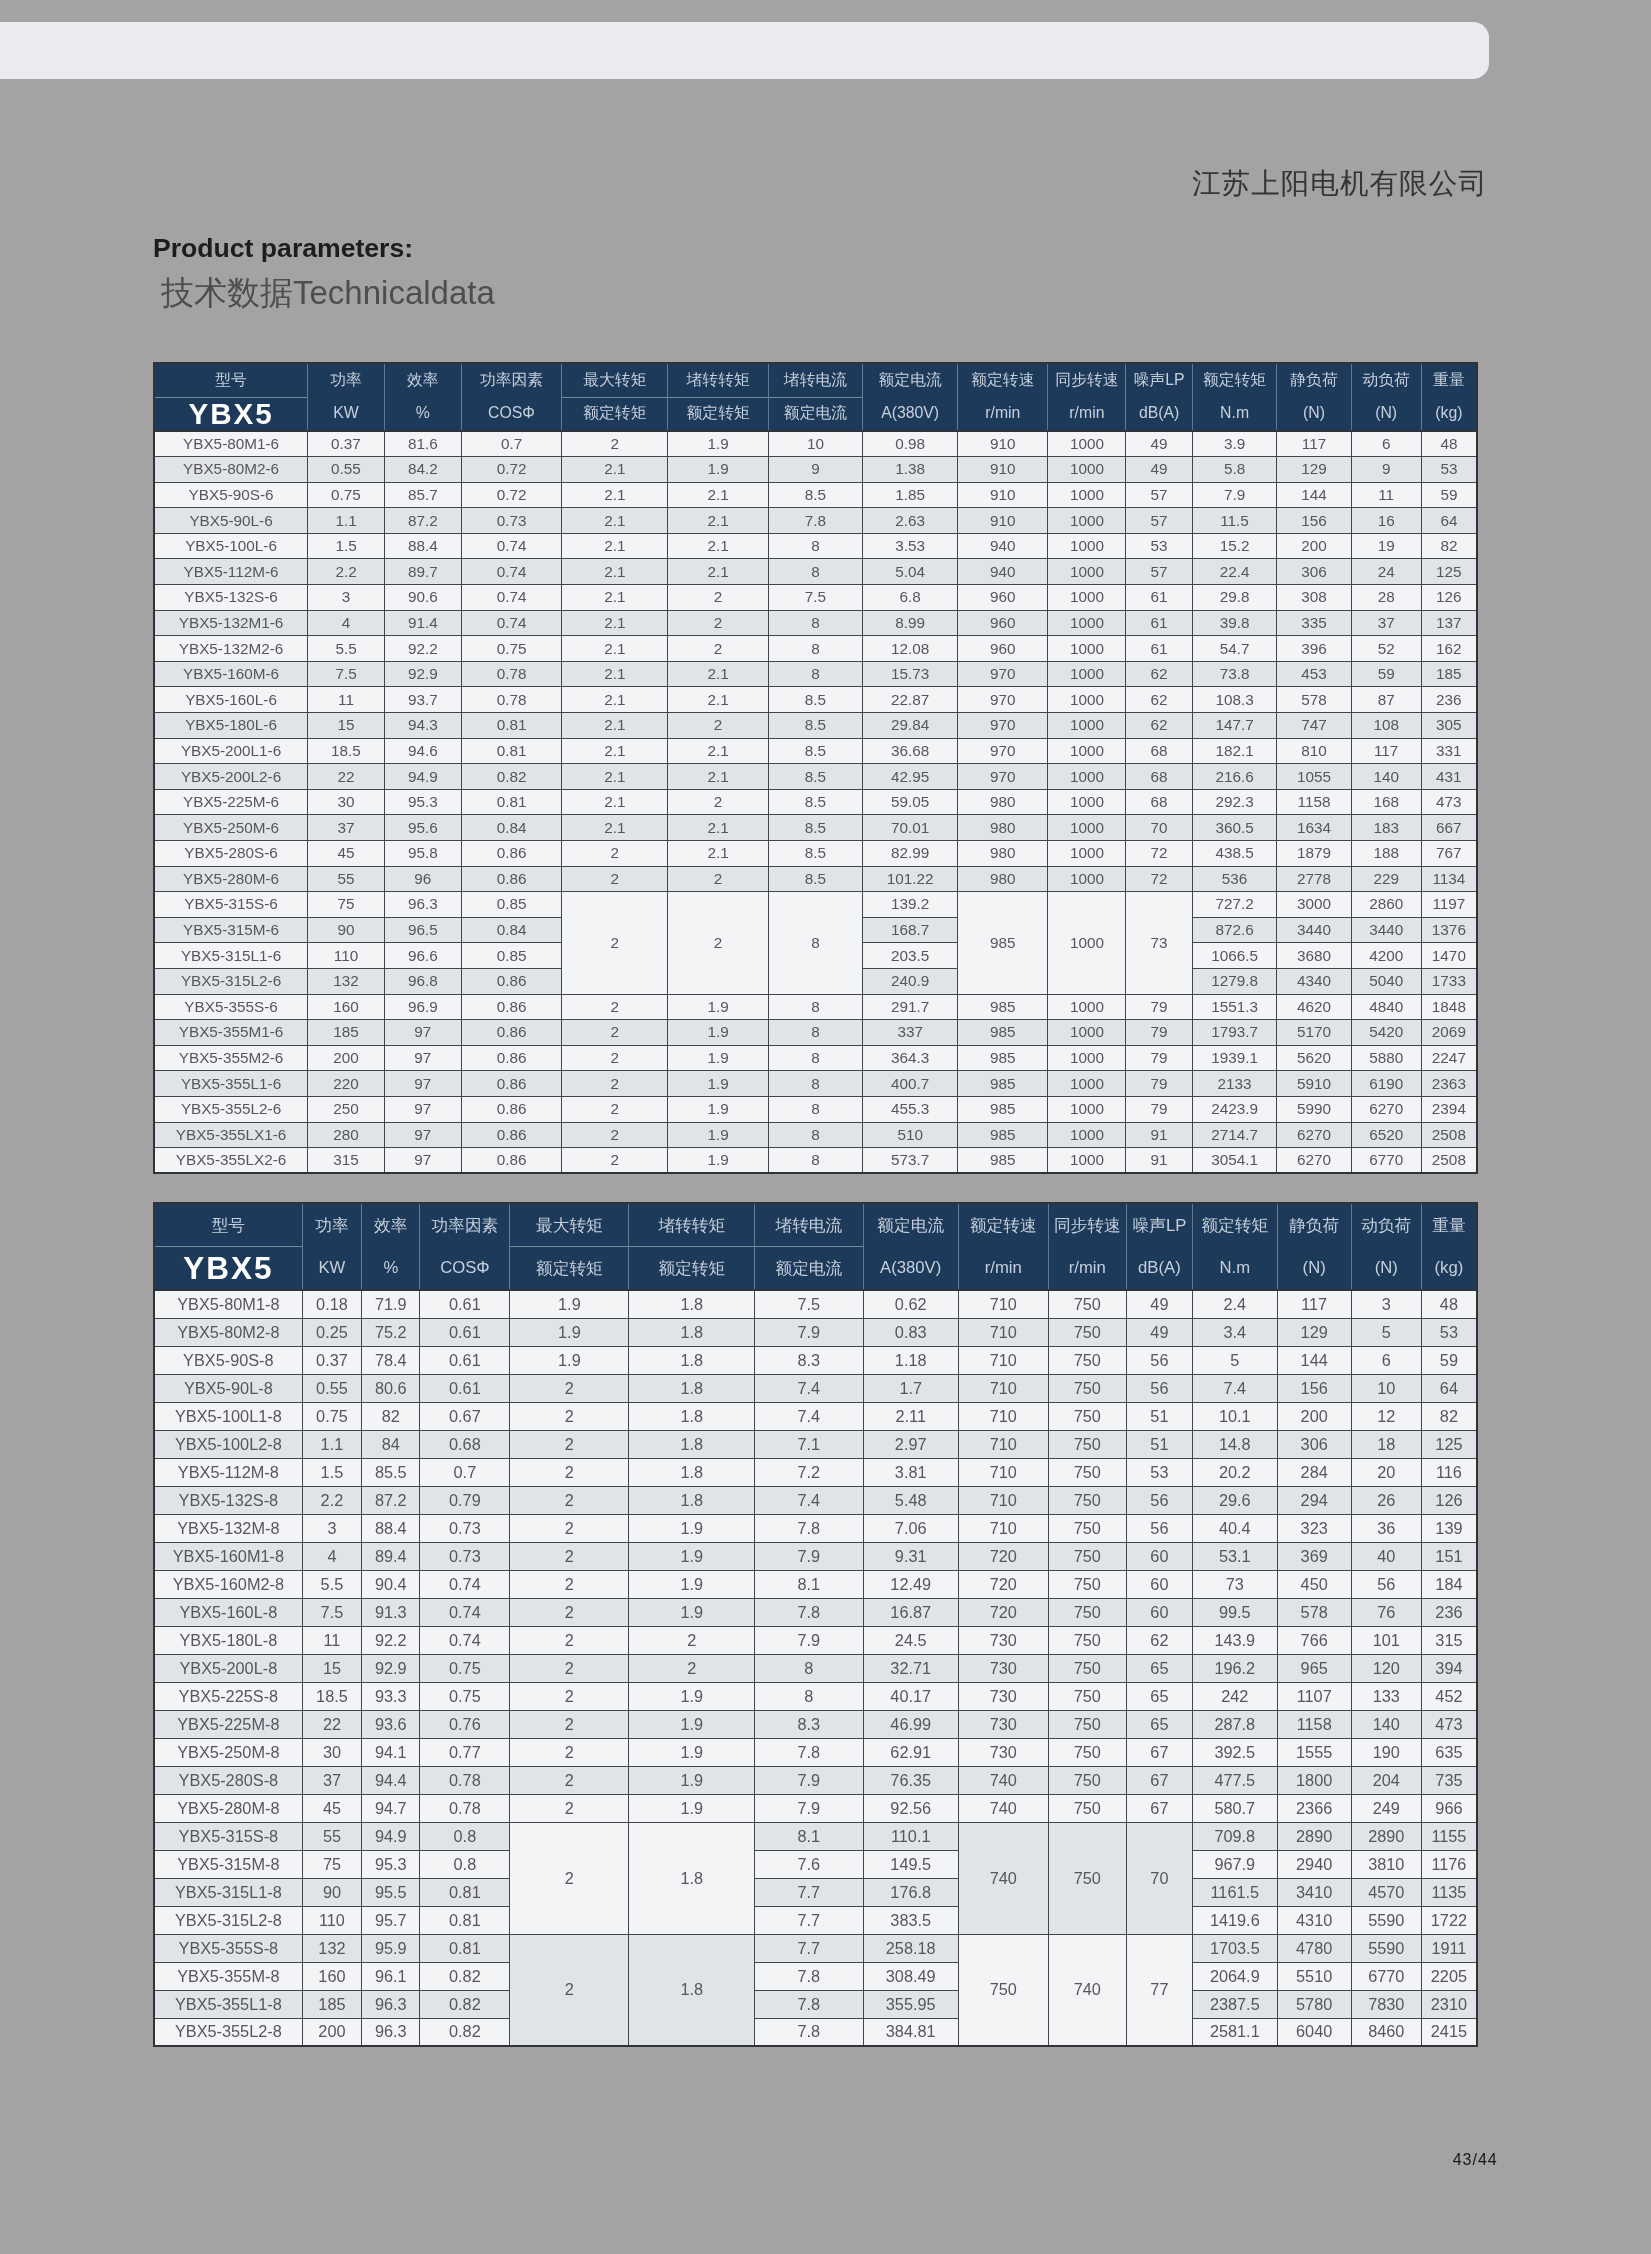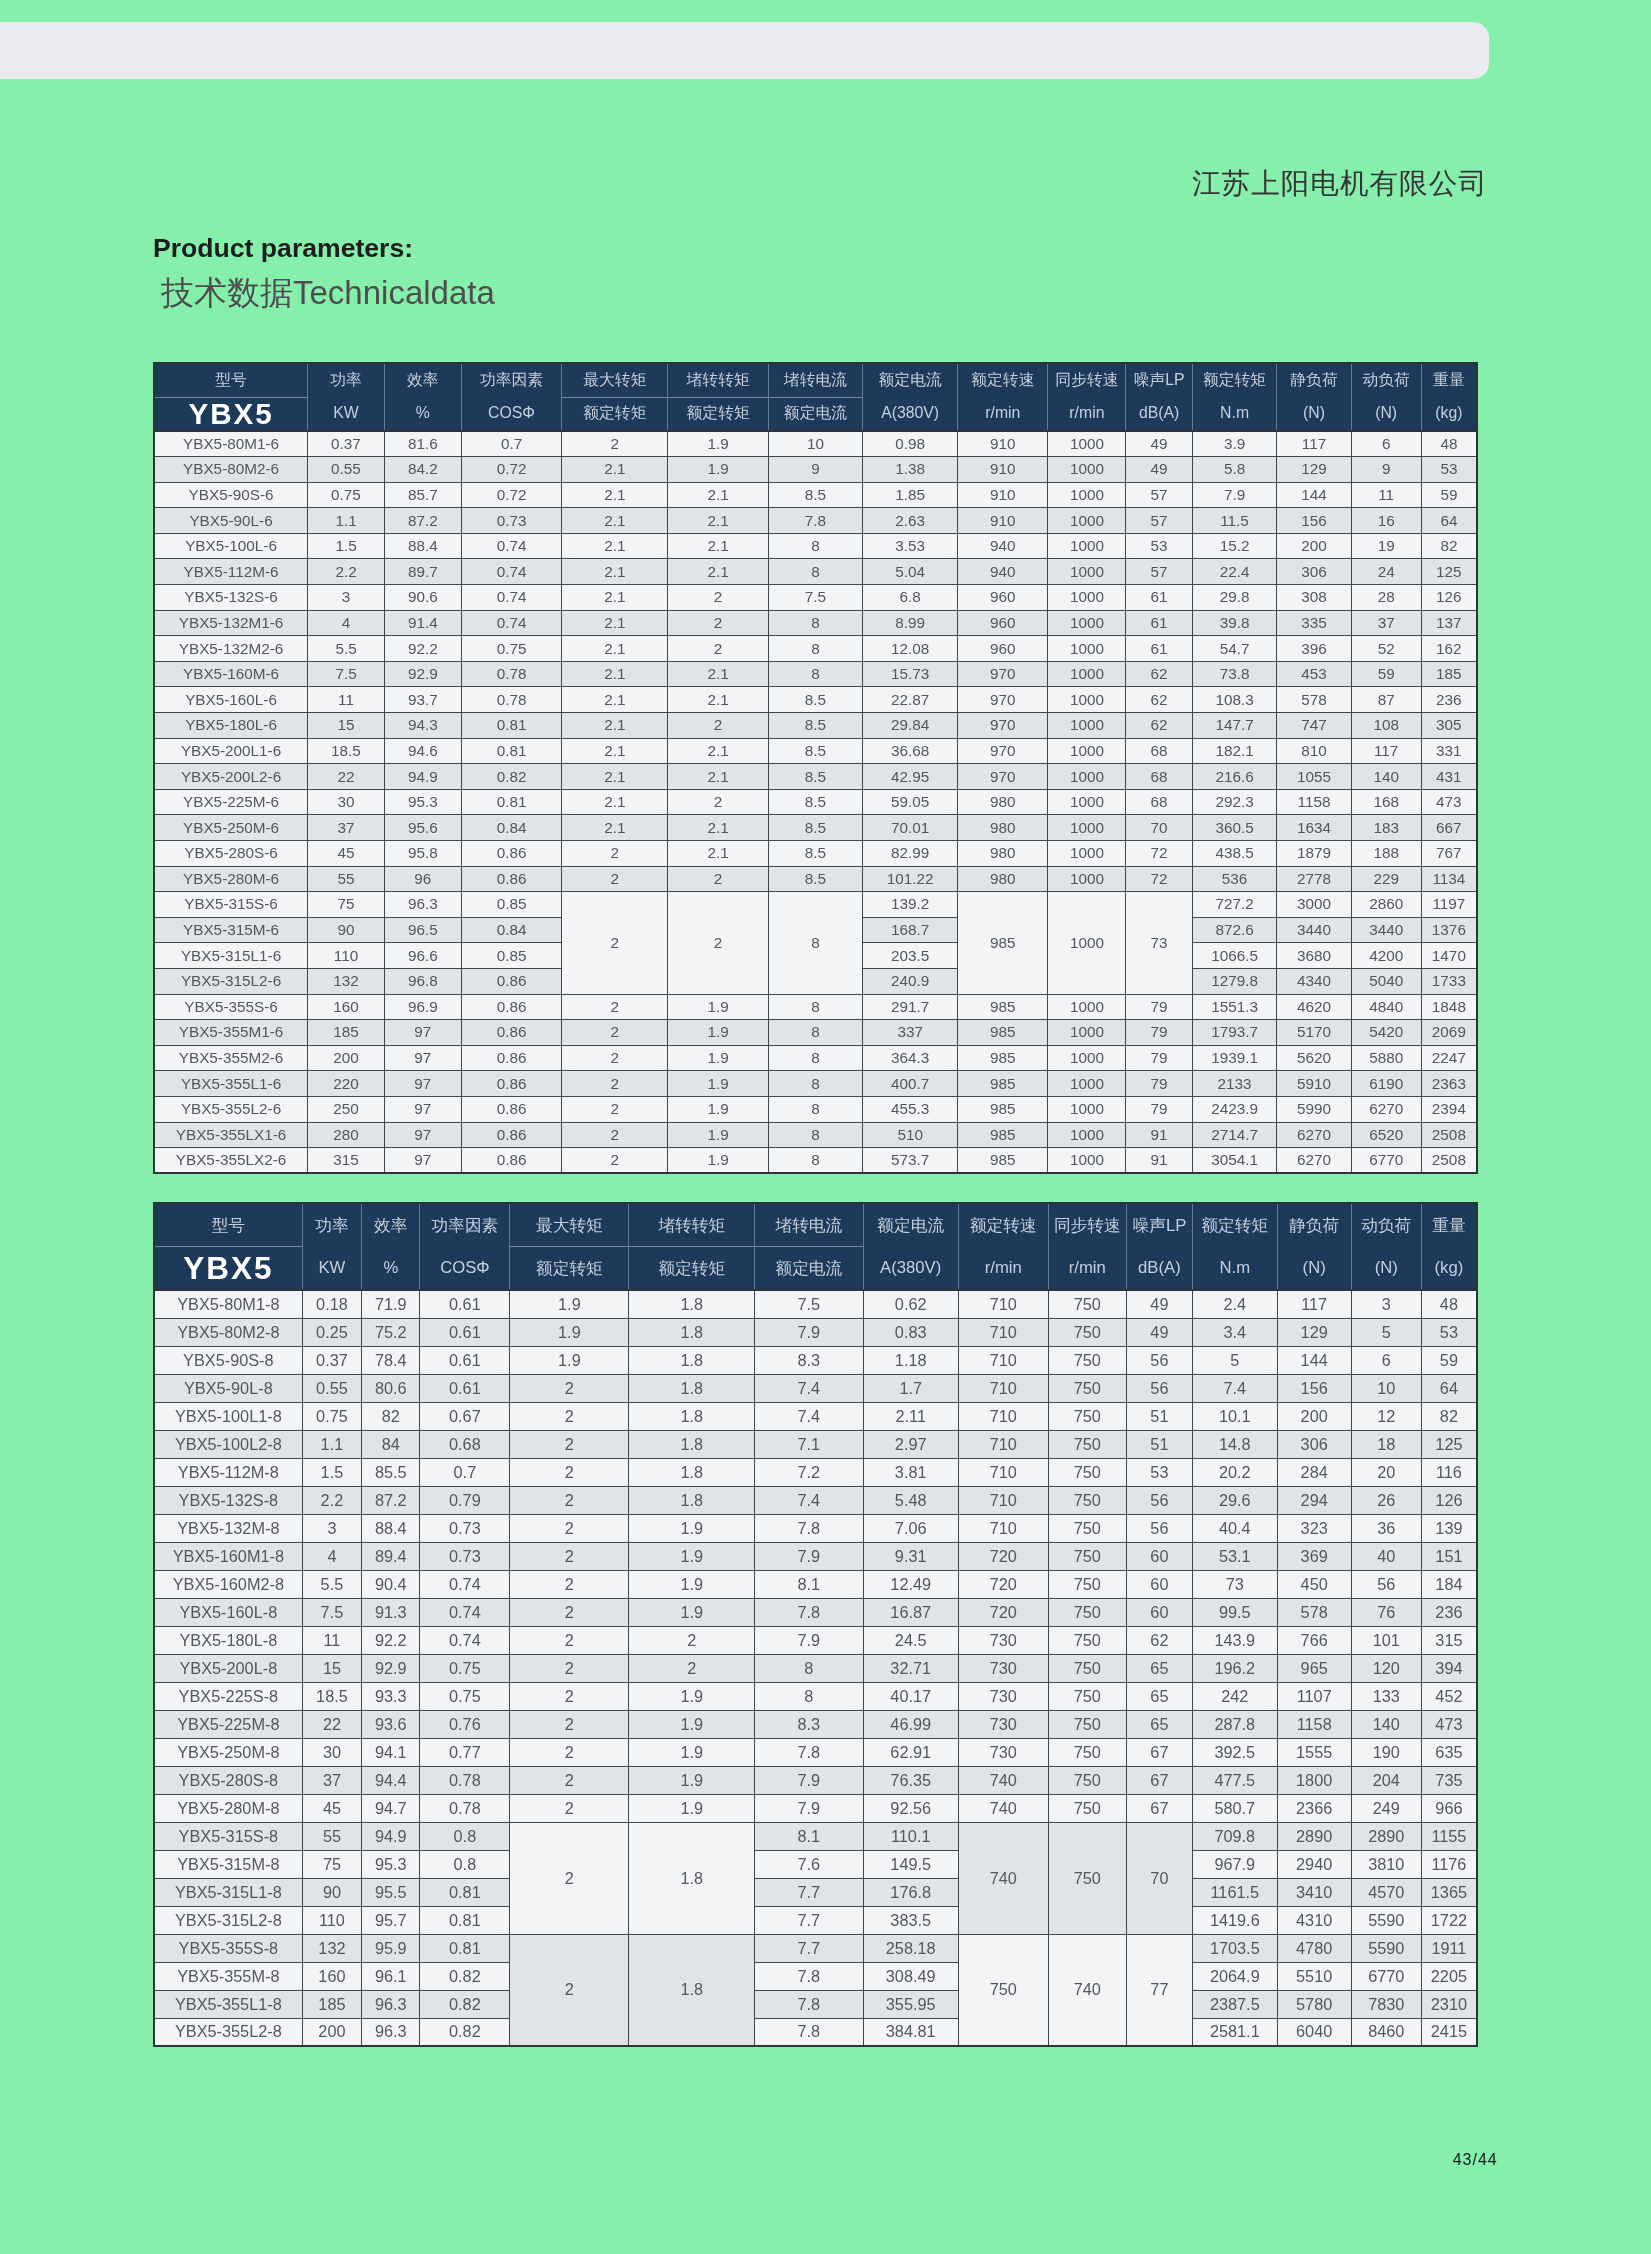--- a/index.html
+++ b/index.html
@@ -1,17 +1,17 @@
 <!DOCTYPE html>
 <html style="--header-bg: #1e3a5b; --header-text: #c6d0dc; --row-light: #f2f4f6; --row-gray: #e0e3e7; --grid-line: #41464d; --top-bar: #e9ebee;"><head>
 <meta charset="utf-8">
 <style>
   html,body{margin:0;padding:0;background:#fff;}
   body{font-family:"Liberation Sans","DejaVu Sans",sans-serif;}
-  .page{position:relative;width:1652px;height:2255px;background:#86efac;overflow:hidden;text-decoration:underline;}
+  .page{position:relative;width:1652px;height:2255px;background:#a3a3a3;overflow:hidden;text-decoration:underline;}
 
   .top-bar{position:absolute;left:0;top:21.7px;width:1489px;height:57px;
     background:var(--top-bar,#e9ebee);border-radius:0 15.8px 15.8px 0;}
 
   .content{position:absolute;left:153px;top:0;width:1325px;}
 
   .company{position:absolute;top:164px;right:-9.9px;font-size:28.6px;color:#353537;
     letter-spacing:1px;white-space:nowrap;}
   .title{position:absolute;top:233px;left:0;font-size:26.6px;font-weight:700;color:#1d1d1f;}
   .subtitle{position:absolute;top:271px;left:8px;font-size:33px;color:#4e4e50;}
@@ -1063,21 +1063,21 @@
             <tr>
               <td>YBX5-315L1-8</td>
               <td>90</td>
               <td>95.5</td>
               <td>0.81</td>
               <td>7.7</td>
               <td>176.8</td>
               <td>1161.5</td>
               <td>3410</td>
               <td>4570</td>
-              <td>1365</td>
+              <td>1135</td>
             </tr>
             <tr>
               <td>YBX5-315L2-8</td>
               <td>110</td>
               <td>95.7</td>
               <td>0.81</td>
               <td>7.7</td>
               <td>383.5</td>
               <td>1419.6</td>
               <td>4310</td>

